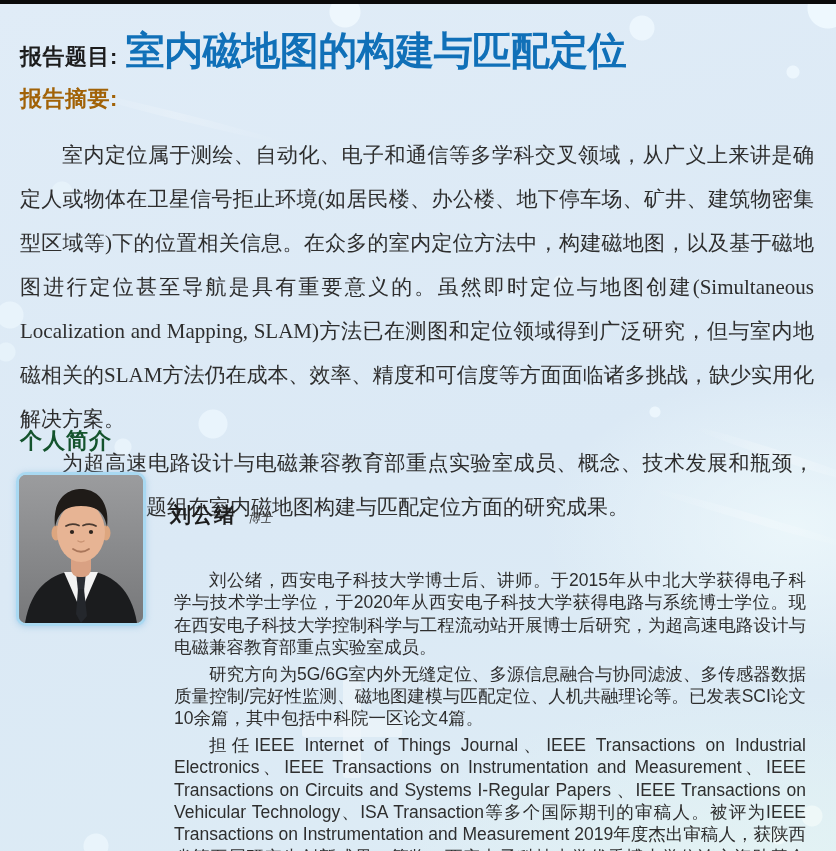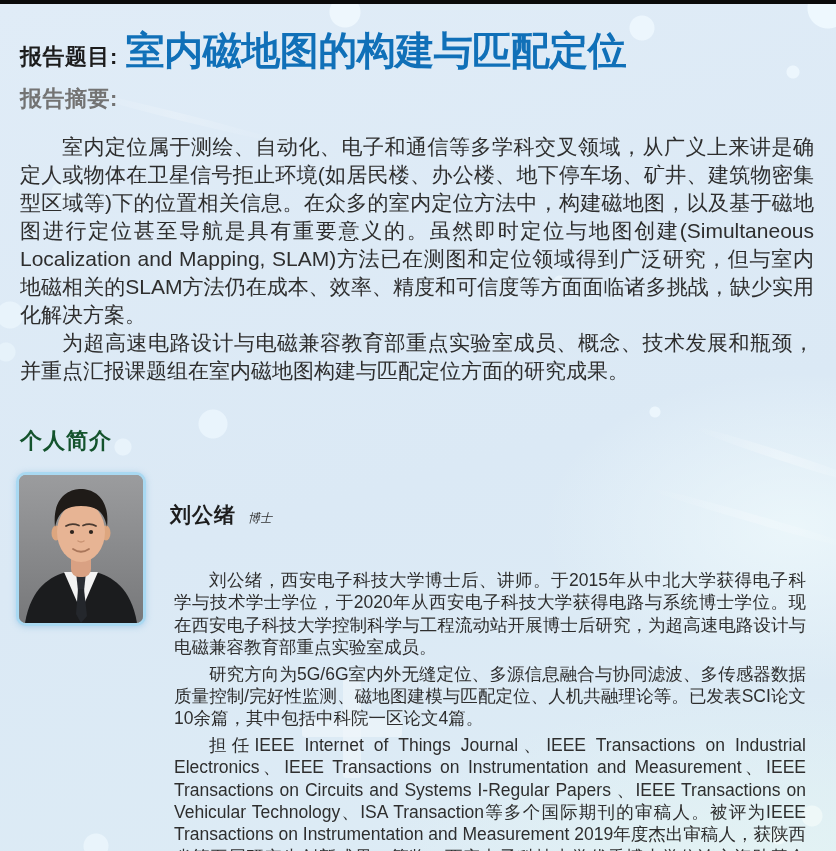--- a/index.html
+++ b/index.html
@@ -39,22 +39,22 @@
   .plus-decor::before{left:41px;top:0;width:18px;height:100px;}
   .plus-decor::after{left:0;top:41px;width:100px;height:18px;}
 
   .top-bar{position:absolute;left:0;top:0;width:836px;height:4px;background:#0a0a0a;z-index:3;}
 
   
   .content{position:absolute;inset:0;z-index:2;color:#2e2e2e;}
   .title-row{position:absolute;left:20px;top:24px;display:flex;align-items:baseline;white-space:nowrap;}
   .title-label{font-size:22px;font-weight:bold;color:#1c1c1c;letter-spacing:.5px;}
   .main-title{font-size:39px;font-weight:bold;color:var(--title-blue,#1070b8);letter-spacing:-.5px;margin-left:8px;}
-  .abstract-label{position:absolute;left:20px;top:84px;font-size:22px;font-weight:bold;color:#737373;letter-spacing:.5px;}
-  .abstract{position:absolute;left:20px;top:133px;width:794px;font-size:21px;line-height:28px;text-align:justify;color:#2e2e2e;}
+  .abstract-label{position:absolute;left:20px;top:84px;font-size:22px;font-weight:bold;color:#a16207;letter-spacing:.5px;}
+  .abstract{position:absolute;left:20px;top:133px;width:794px;font-size:21px;line-height:44px;text-align:justify;color:#2e2e2e;font-family:Liberation Serif, serif;}
   .abstract p{margin:0;text-indent:2em;}
   .bio-heading{position:absolute;left:20px;top:426px;font-size:22px;font-weight:bold;color:#14532d;letter-spacing:1px;}
 
   .photo-frame{
     position:absolute;left:16px;top:472px;width:124px;height:148px;
     border:3px solid #a9d9f2;border-radius:10px;overflow:hidden;
     box-shadow:0 1px 6px rgba(150,195,230,.7);
     background:#8c8d8f;
   }
   .photo-frame svg{display:block;width:100%;height:100%;}

